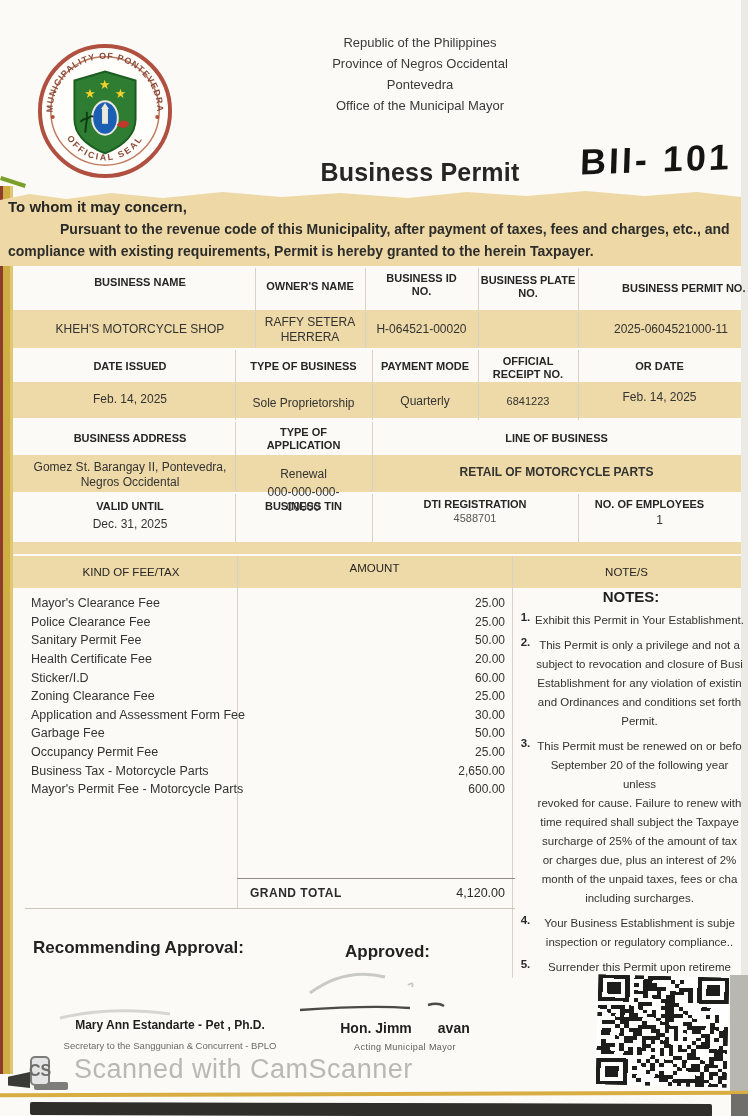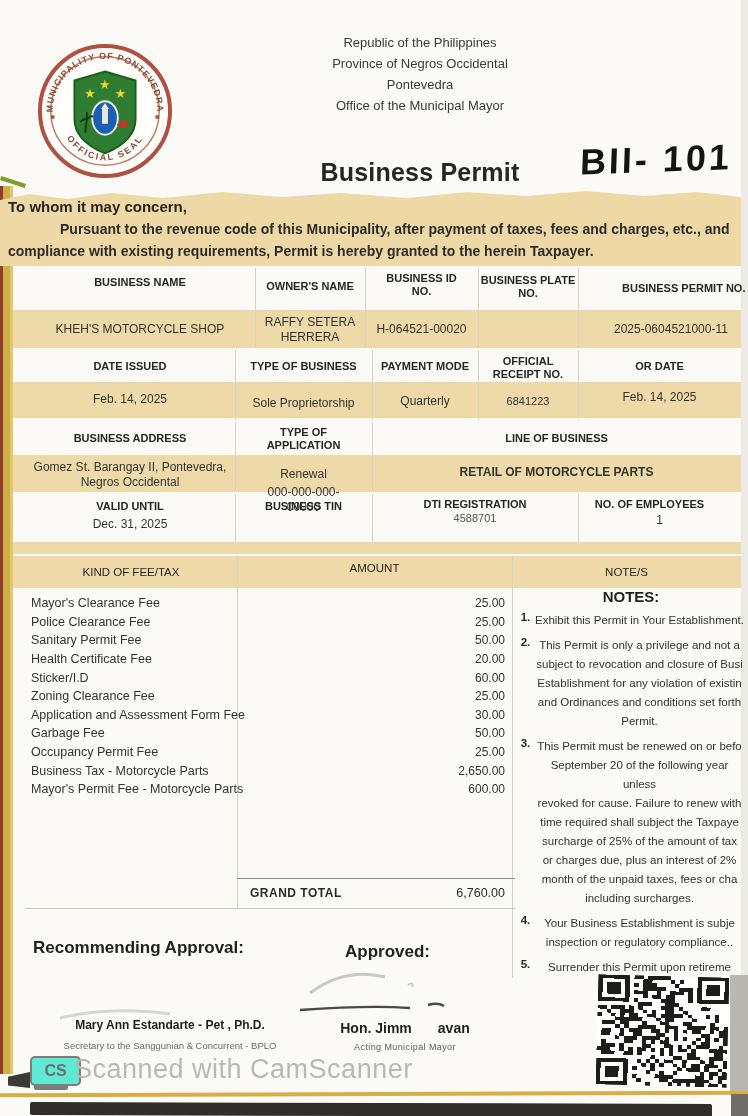--- a/index.html
+++ b/index.html
@@ -57,21 +57,21 @@
   .rec-label { left:33px; top:938px; font-size:17px; font-weight:800; color:#222220; }
   .app-label { left:345px; top:942px; font-size:17px; font-weight:800; color:#222220; }
   .sig-name-left { left:20px; top:1018px; width:300px; text-align:center; font-size:12px; font-weight:800; color:#1f1f1d; }
   .sig-title-left { left:10px; top:1040px; width:320px; text-align:center; font-size:9.5px; color:#6a6a66; }
   .sig-name-right { left:300px; top:1020px; width:210px; text-align:center; font-size:14px; font-weight:800; color:#1f1f1d; }
   .sig-name-right .gap { display:inline-block; width:26px; }
   .sig-title-right { left:320px; top:1042px; width:170px; text-align:center; font-size:9px; color:#5c5c58; letter-spacing:0.4px; }
 
   
   .cs-mark { left:8px; top:1072px; width:22px; height:16px; background:#3a3a36; clip-path:polygon(0 30%,100% 0,100% 100%,0 85%); }
-  .cs-box { left:30px; top:1056px; width:51px; height:30px; border:2.5px solid #7d7d7b; border-radius:5px; background:#5eead4;
+  .cs-box { left:30px; top:1056px; width:20px; height:30px; border:2.5px solid #7d7d7b; border-radius:5px; background:#e5e5e5;
             display:flex; align-items:center; justify-content:center; font-size:16px; font-weight:800; color:#6e6e6c;text-align:center; }
   .cs-box-shadow { left:34px; top:1082px; width:34px; height:8px; background:#7d7d7b; border-radius:2px; }
   .scanned-text { left:74px; top:1054px; font-size:27px; color:#b9b8b4; letter-spacing:0.5px; }
   .tan-rule { left:0; top:1092px; width:748px; height:4px; background:#d8ae43; transform:rotate(-0.2deg); }
   .dark-strip { left:30px; top:1103px; width:682px; height:13px; background:#2f2e2a; border-radius:2px; transform:rotate(0.15deg); }
   .corner-dark { left:731px; top:1094px; width:17px; height:22px; background:#6f6e6a; }
 
   .qr { left:597px; top:976px; width:131px; height:110px; transform:rotate(1.5deg); background:#fff; }
 </style>
 </head>
@@ -237,21 +237,21 @@
         <span class="fee-amount">2,650.00</span>
       </div>
     <div class="fee-row">
         <span class="fee-label">Mayor's Permit Fee - Motorcycle Parts</span>
         <span class="fee-amount">600.00</span>
       </div>
   </div>
 
   <div class="abs gt-line-top"></div>
   <div class="abs gt-label">GRAND TOTAL</div>
-  <div class="abs gt-amount">6,760.00</div>
+  <div class="abs gt-amount">4,120.00</div>
   <div class="abs gt-line-bottom"></div>
 
   <div class="abs notes-box">
     <div class="notes-title">NOTES:</div>
     <div class="note-item">
         <span class="note-num">1.</span>
         <span class="note-text">Exhibit this Permit in Your Establishment.</span>
       </div>
     <div class="note-item">
         <span class="note-num">2.</span>

